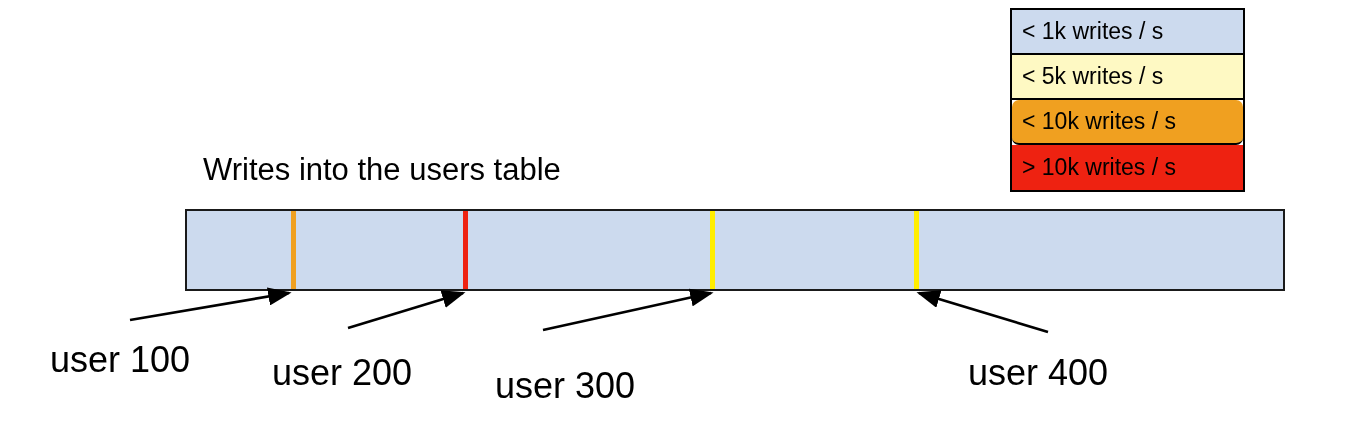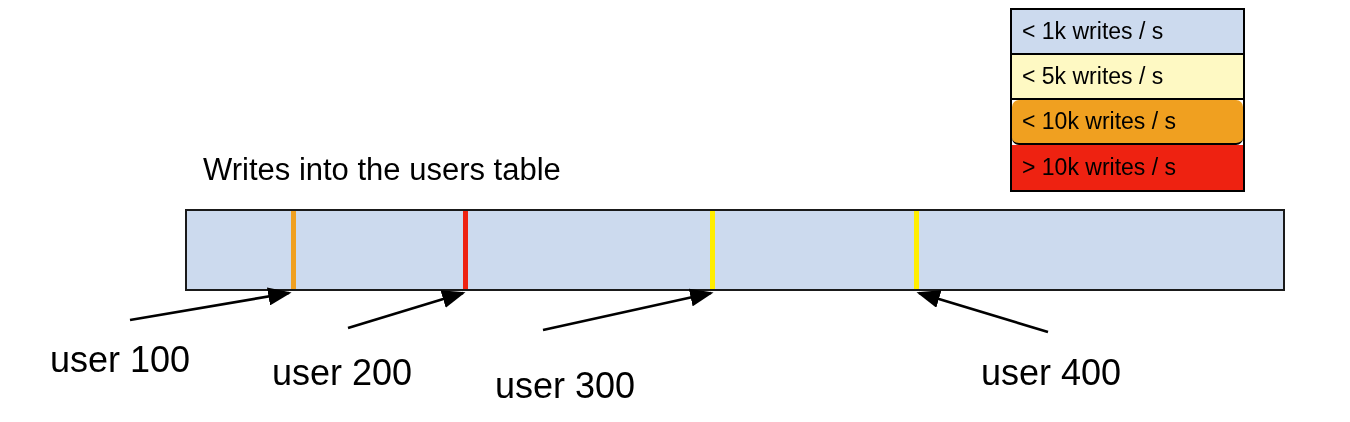--- a/index.html
+++ b/index.html
@@ -127,15 +127,15 @@
     </defs>
     <line x1="130" y1="320" x2="289" y2="293" stroke="#000000" stroke-width="2.6" marker-end="url(#arrowhead)"></line>
     <line x1="348" y1="328" x2="463" y2="293" stroke="#000000" stroke-width="2.6" marker-end="url(#arrowhead)"></line>
     <line x1="543" y1="330" x2="711" y2="293" stroke="#000000" stroke-width="2.6" marker-end="url(#arrowhead)"></line>
     <line x1="1048" y1="332" x2="919" y2="293" stroke="#000000" stroke-width="2.6" marker-end="url(#arrowhead)"></line>
   </svg>
 
   <div class="marker-label" style="left:50px; top:339px;">user 100</div>
   <div class="marker-label" style="left:272px; top:352px;text-align:right;">user 200</div>
   <div class="marker-label" style="left:495px; top:365px;">user 300</div>
-  <div class="marker-label" style="left:968px; top:352px;margin-left:13px;">user 400</div>
+  <div class="marker-label" style="left:968px; top:352px;">user 400</div>
 
 </div>
 
 </body></html>

